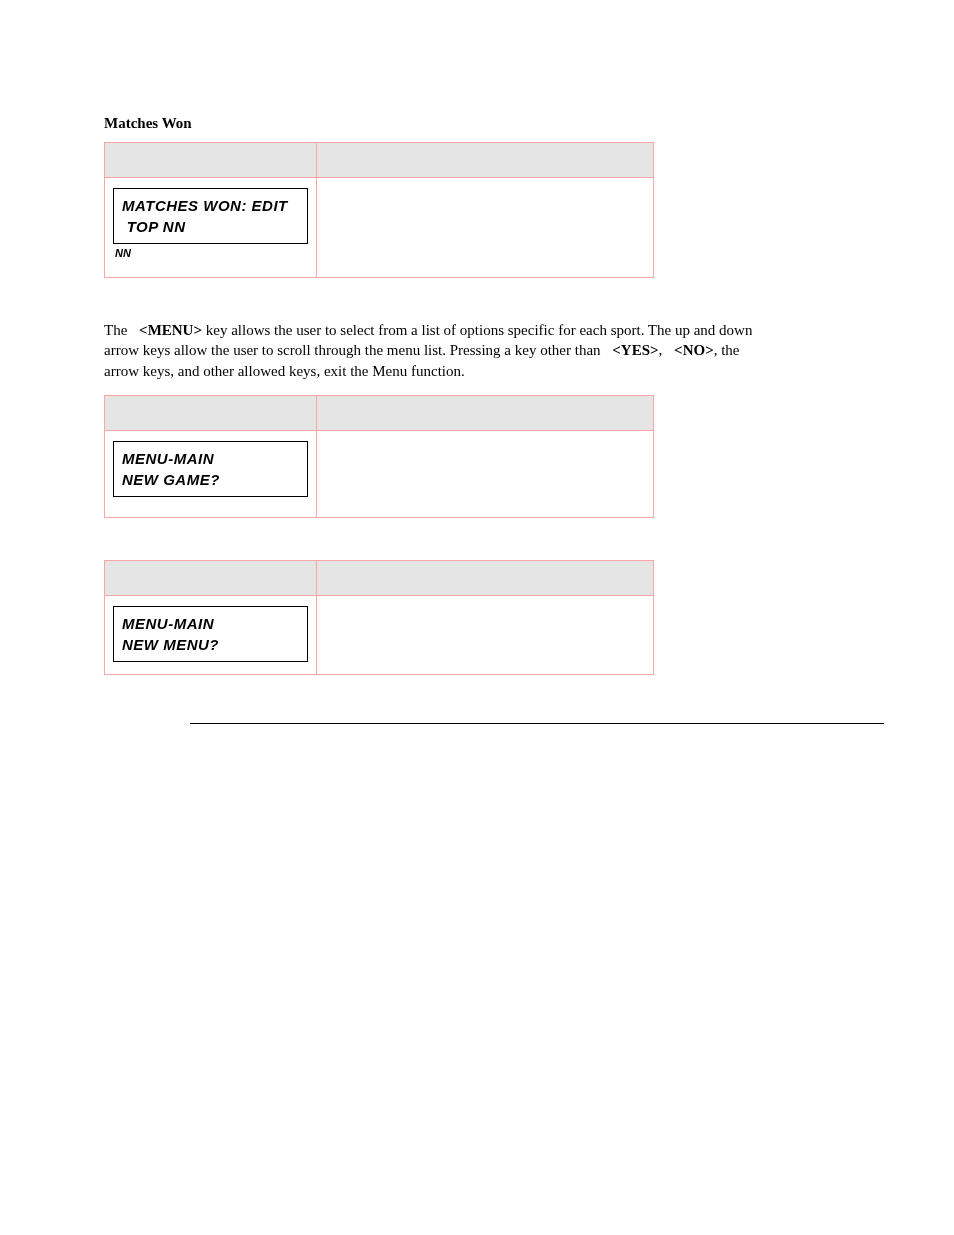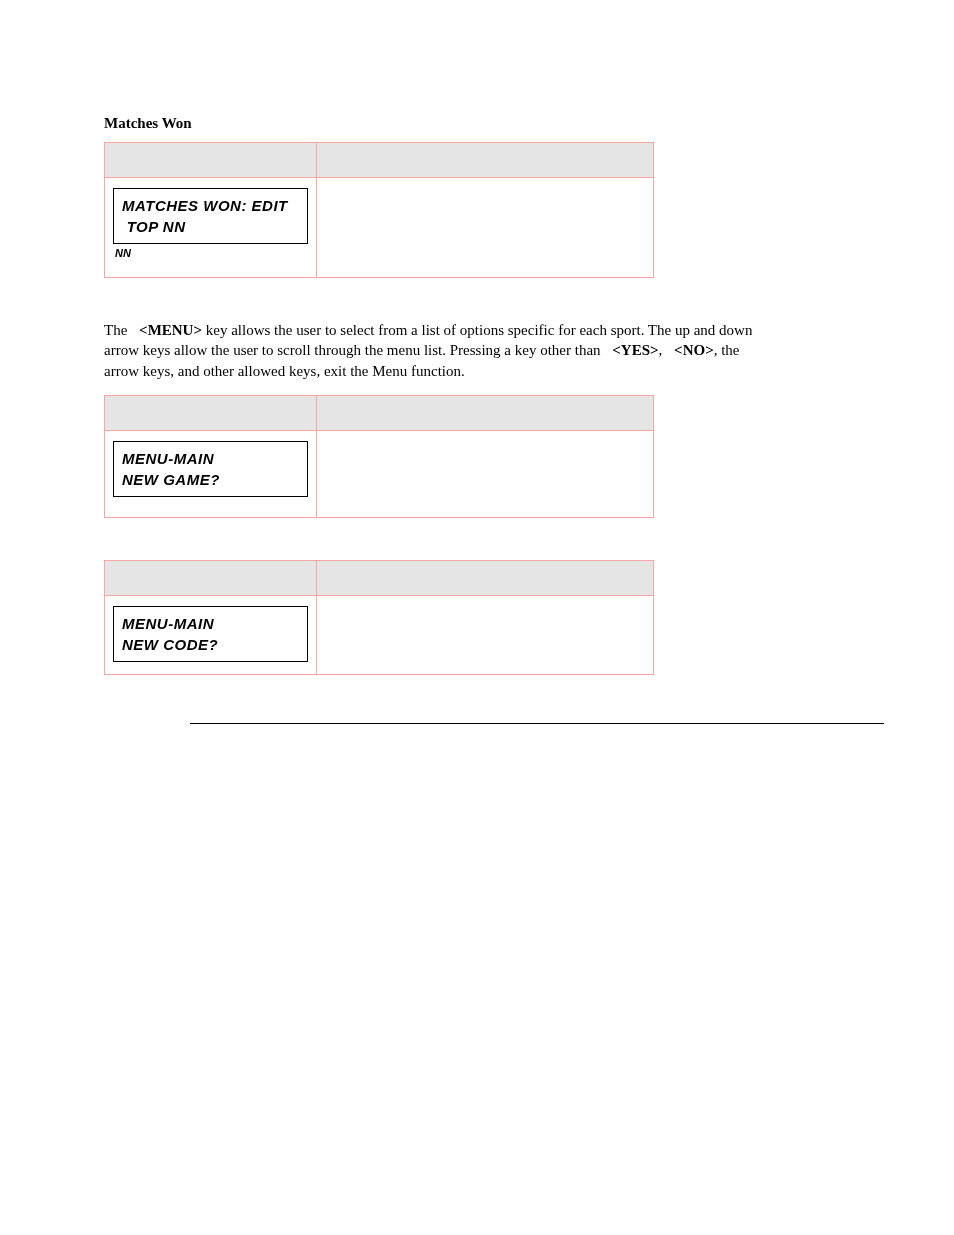--- a/index.html
+++ b/index.html
@@ -134,21 +134,21 @@
         <tr>
       <td class="left-col"></td>
       <td class="right-col"></td>
     </tr>
       </thead>
     <tbody>
         <tr>
       <td class="left-col body-cell">
         <div class="lcd-box">
           <div class="lcd">MENU-MAIN</div>
-          <div class="lcd">NEW CODE?</div>
+          <div class="lcd">NEW MENU?</div>
         </div>
       </td>
       <td class="right-col body-cell"></td>
     </tr>
       </tbody>
   </table>
 
 </div>
 <hr class="bottom-rule">
 

